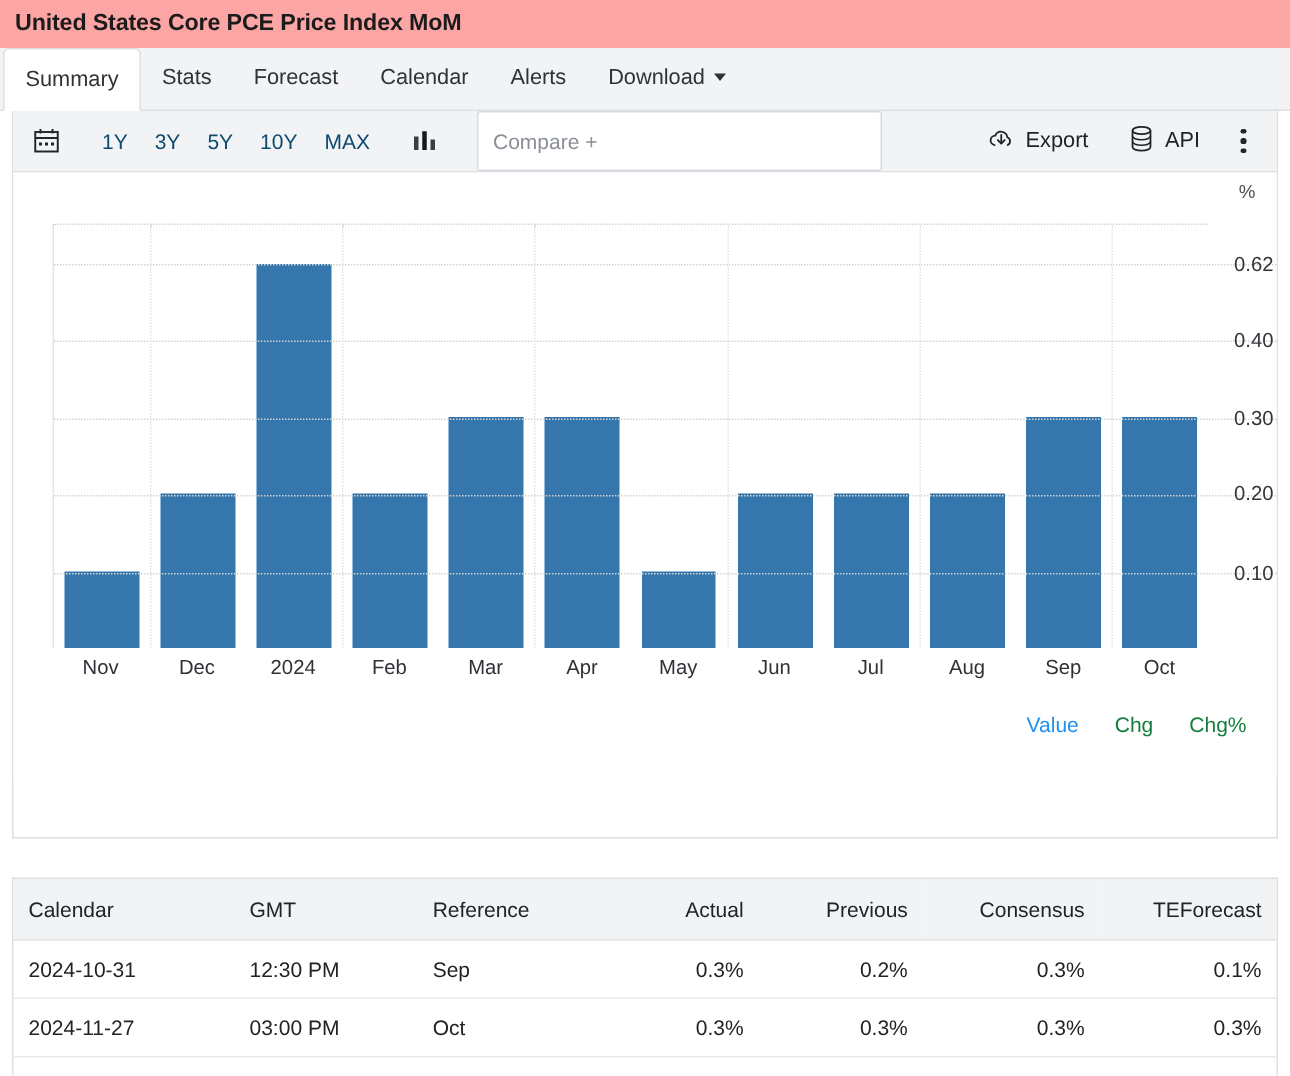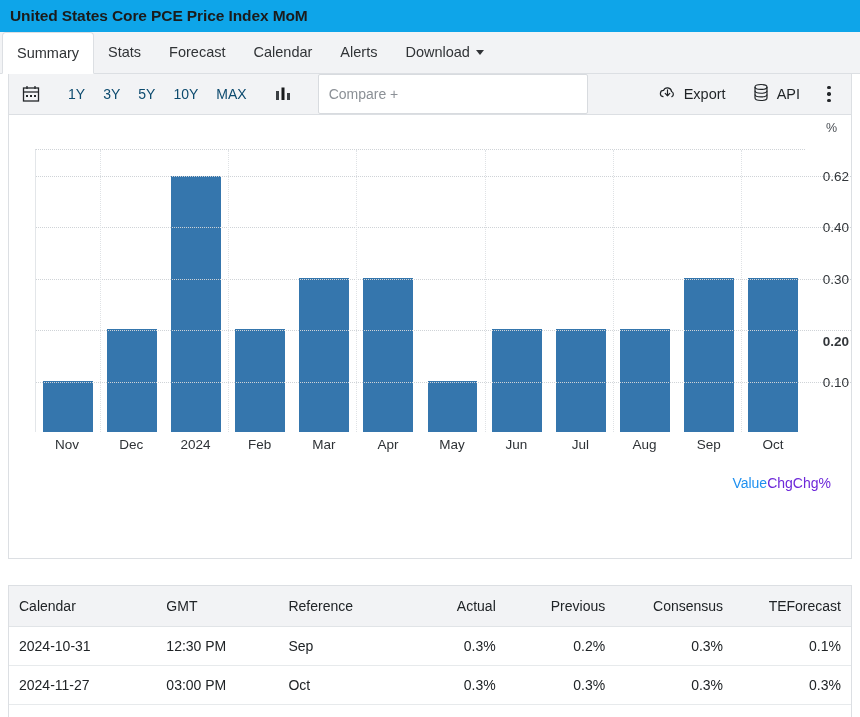--- a/index.html
+++ b/index.html
@@ -7,21 +7,21 @@
     width: 860px; height: 717px;
     background: #ffffff;
     font-family: "Liberation Sans", sans-serif;
     color: #212529;
     overflow: hidden;
   }
 
   
   .title-bar {
     height: 32px;
-    background: #0ea5e9;
+    background: #fca5a5;
     display: flex;
     align-items: center;
     padding: 0 10px;
   }
   .title-text {
     font-size: 15.5px;
     font-weight: bold;
     color: #1b1b1b;
     letter-spacing: -0.1px;
   }
@@ -170,22 +170,22 @@
   }
   .xlabel {
     flex: 1; text-align: center;
     font-size: 13.5px; color: #2e3236;
   }
   .chart-footer {
     position: absolute; left: 30px; right: 20px; top: 360px;
     display: flex; align-items: center;
   }
   .source { font-size: 12.5px; color: #6a6f75; }
-  .series-toggles { margin-left: auto; display: flex; }
-  .series-toggle { font-size: 14px; color: #6d28d9; cursor: pointer; }
+  .series-toggles { margin-left: auto; display: flex; gap: 24px; }
+  .series-toggle { font-size: 14px; color: #15803d; cursor: pointer; }
   .series-toggle.active { color: #1e90f0; }
 
   
   .table-card {
     margin: 26px 8px 0 8px;
     border: 1px solid #dcdfe3;
     border-bottom: none;
     background: #fff;
   }
   table { width: 100%; border-collapse: collapse; table-layout: fixed; }
@@ -336,21 +336,21 @@
           <div class="bar-slot">
             <div class="bar" title="Sep: 0.3" style="height: 54.5455%; background: rgb(53, 118, 173);"></div>
           </div>
           <div class="bar-slot">
             <div class="bar" title="Oct: 0.3" style="height: 54.5455%; background: rgb(53, 118, 173);"></div>
           </div>
         </div>
     <div class="gridline" style="top: 231.545px;"></div>
         <div class="ytick" style="top: 231.545px;">0.10</div>
         <div class="gridline" style="top: 180.091px;"></div>
-        <div class="ytick" style="top: 191px; font-weight: bold;">0.20</div>
+        <div class="ytick" style="top: 179px;">0.20</div>
         <div class="gridline" style="top: 128.636px;"></div>
         <div class="ytick" style="top: 128.636px;">0.30</div>
         <div class="gridline" style="top: 77.1818px;"></div>
         <div class="ytick" style="top: 77.1818px;">0.40</div>
         <div class="gridline" style="top: 25.7273px;"></div>
         <div class="ytick" style="top: 25.7273px;">0.62</div>
         <div class="vgrid" style="left: 8.33333%;"></div>
         <div class="vgrid" style="left: 25%;"></div>
         <div class="vgrid" style="left: 41.6667%;"></div>
         <div class="vgrid" style="left: 58.3333%;"></div>

